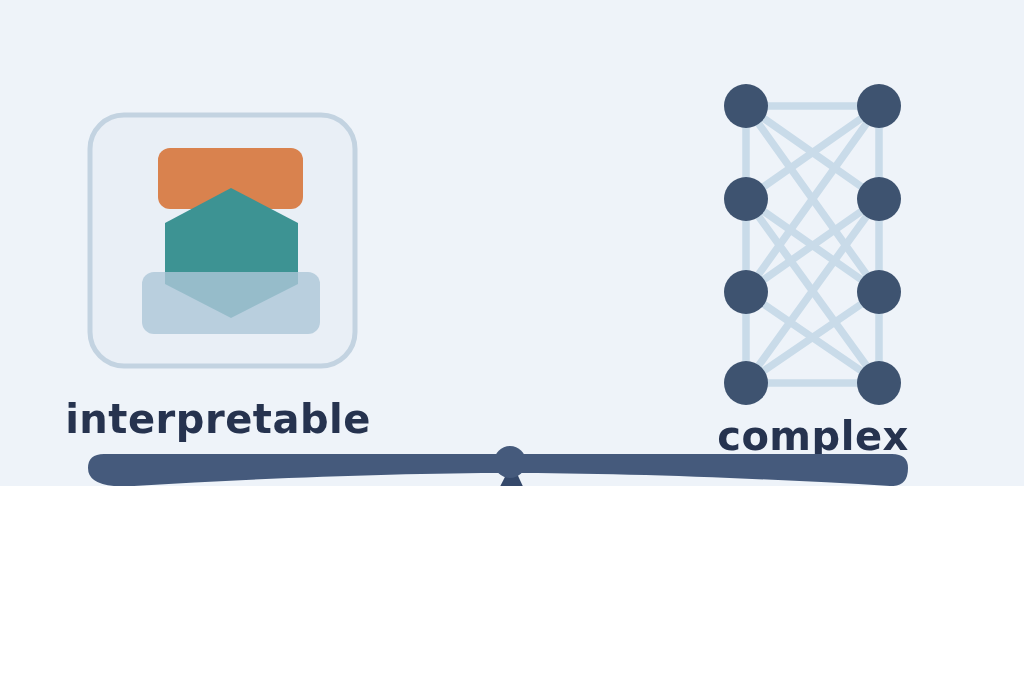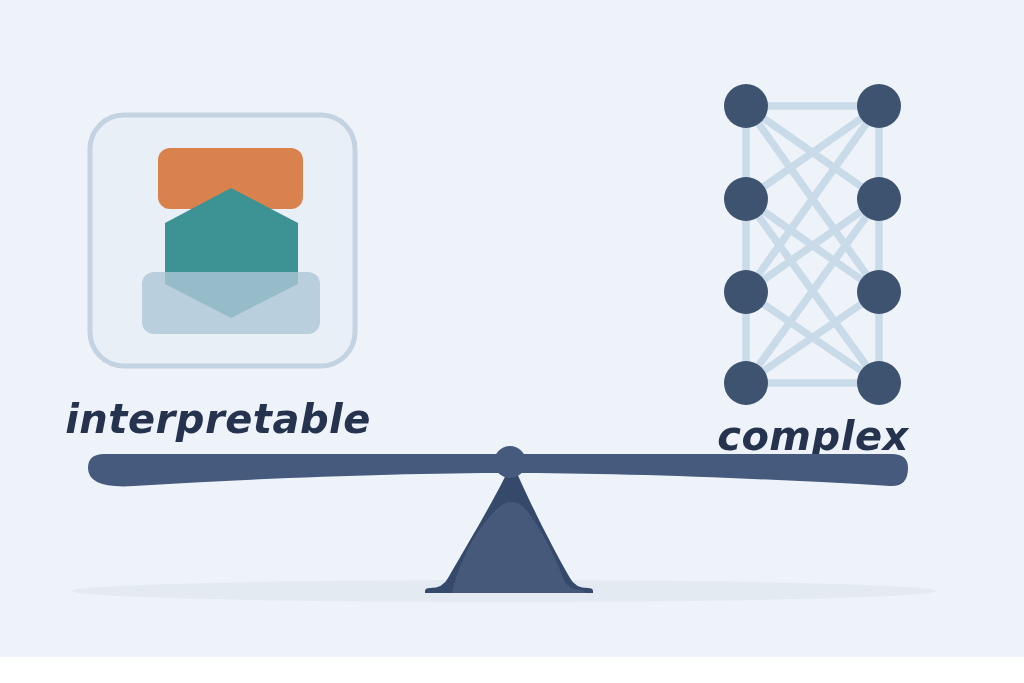--- a/index.html
+++ b/index.html
@@ -1,22 +1,21 @@
 <!DOCTYPE html>
 <html><head>
 <meta charset="utf-8">
 <style>
   html,body{margin:0;padding:0;}
   .stage{
     position:relative;
-    width:1024px;height:657px;
+    width:1024px;height:486px;
     background:#eef3f9;
     overflow:hidden;
     font-family:"DejaVu Sans","Liberation Sans",sans-serif;
-    font-style:italic;
   }
   svg{display:block;}
   text.side-label{
     font-family:"DejaVu Sans","Liberation Sans",sans-serif;
     font-weight:700;
     font-size:40px;
     fill:#26334f;
     letter-spacing:0.5px;
   }
 </style>

